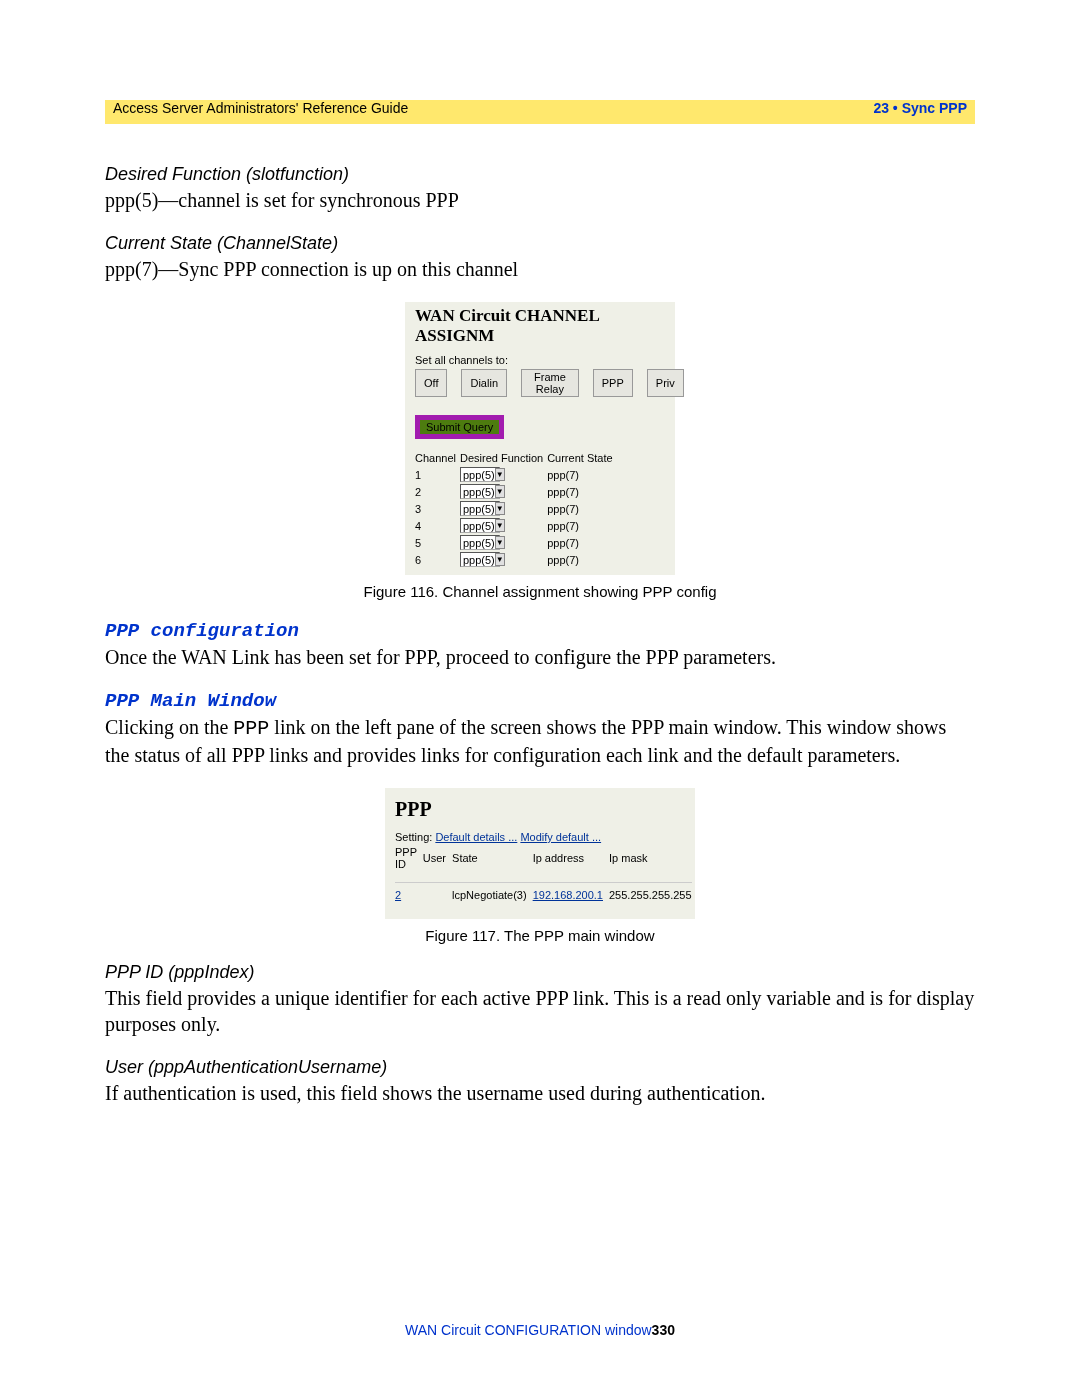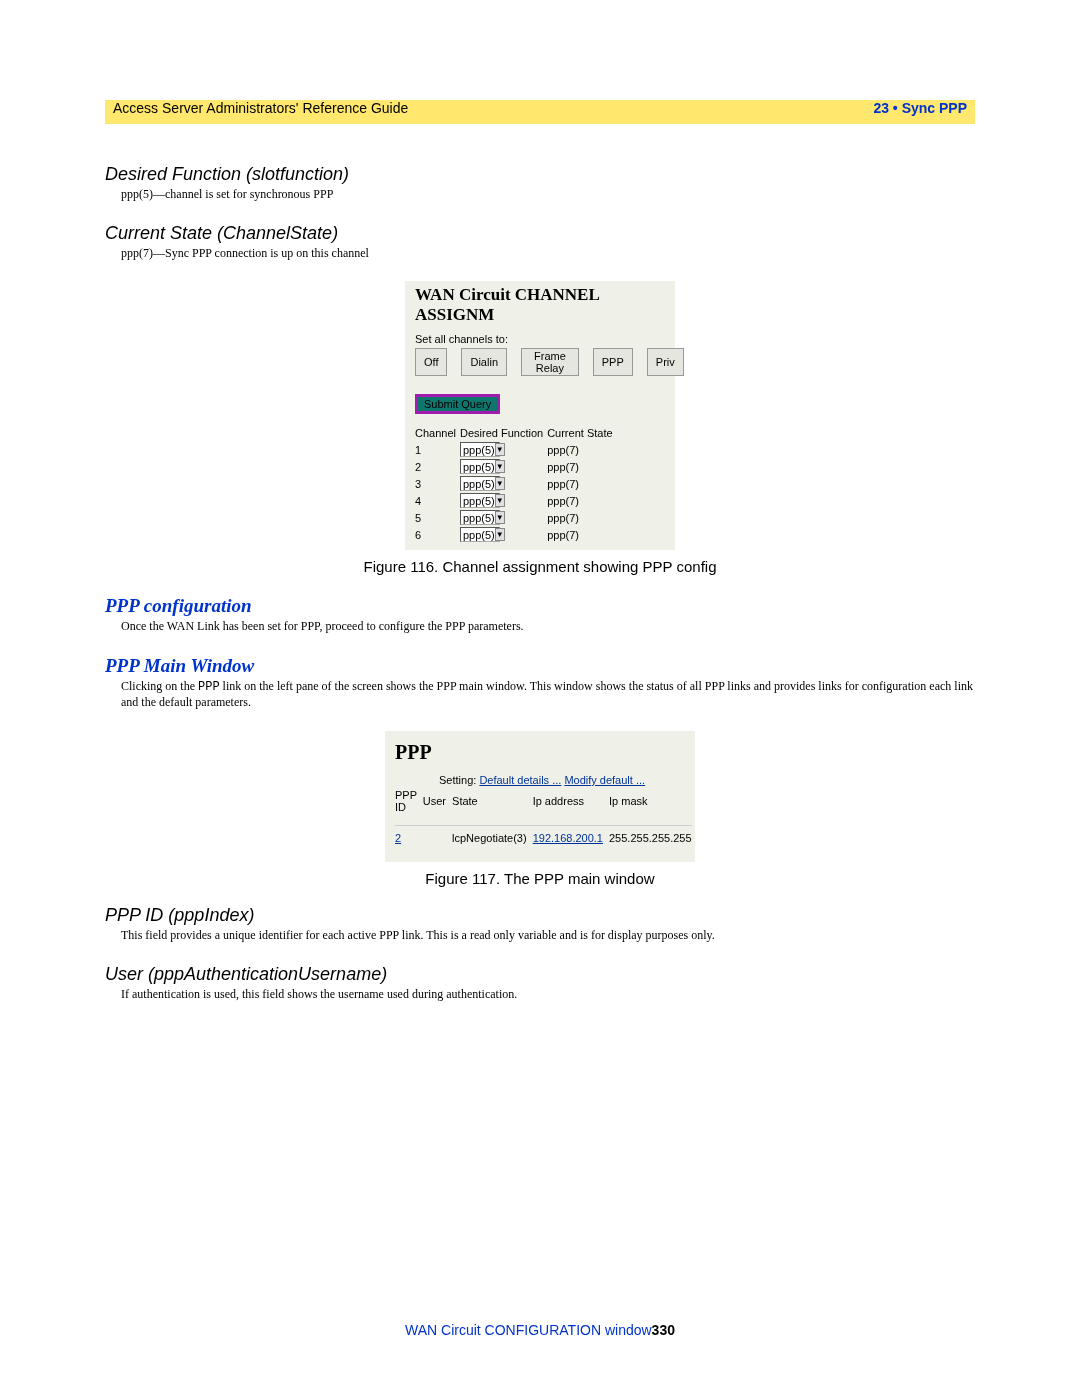--- a/index.html
+++ b/index.html
@@ -34,26 +34,26 @@
     color: #0033cc;
   }
   .section-h3 {
     font-family: Arial, Helvetica, sans-serif;
     font-style: italic;
     font-size: 18px;
     margin: 0 0 2px 0;
     font-weight: 400;
   }
   .body-text {
-    font-size: 12px;
-    margin: 0 0 20px 16px;
+    font-size: 20px;
+    margin: 0 0 20px 0;
     line-height: 1.3;
   }
   .section-h2 {
-    font-family: Liberation Serif, serif;
+    font-family: Liberation Mono, monospace;
     font-style: italic;
     font-weight: bold;
     color: #0033cc;
     font-size: 19px;
     margin: 20px 0 2px 0;
   }
   .fig-caption {
     text-align: center;
     font-family: Arial, Helvetica, sans-serif;
     font-size: 15px;
@@ -96,22 +96,22 @@
   .fig116 .btnrow { display: flex; gap: 14px; margin: 3px 0 18px 0; }
   .fig116 .btn {
     background: #e6e6e0;
     border: 1px solid #999;
     font-size: 11px;
     padding: 1px 8px;
     cursor: pointer;
   }
   .fig116 .btn.wide { padding: 1px 12px; }
   .fig116 .submit {
-    background: #0f766e;
-    border: 3px solid #a21caf;
+    background: #4d7c0f;
+    border: 5px solid #a21caf;
     font-size: 11px;
     padding: 1px 6px;
     cursor: pointer;
     margin-bottom: 12px;
     display: inline-block;
   }
   .fig116 table { border-collapse: collapse; }
   .fig116 th { font-weight: normal; font-size: 11px; text-align: left; padding: 1px 4px 3px 0; }
   .fig116 td { font-size: 11px; padding: 0 4px 2px 0; vertical-align: middle; }
   .fig116 .sel {
@@ -137,21 +137,21 @@
     font-family: Arial, Helvetica, sans-serif;
     font-size: 12px;
     box-sizing: border-box;
   }
   .fig117 .title {
     font-family: "Times New Roman", Times, serif;
     font-weight: bold;
     font-size: 20px;
     margin: 4px 0 10px 0;
   }
-  .fig117 .setting { font-size: 11px; margin-bottom: 3px; margin-left: 44px; }
+  .fig117 .setting { font-size: 11px; margin-bottom: 3px; }
   .fig117 .lnk { color: #003399; text-decoration: underline; cursor: pointer; }
   .fig117 table { border-collapse: collapse; width: 100%; }
   .fig117 th { font-weight: normal; font-size: 11px; text-align: left; padding: 0 6px 6px 0; }
   .fig117 td { font-size: 11px; padding: 4px 6px 0 0; }
   .fig117 hr { border: none; border-top: 1px solid #ccc; margin: 2px 0; }
 </style>
 </head>
 <body>
 
 <div class="page">

